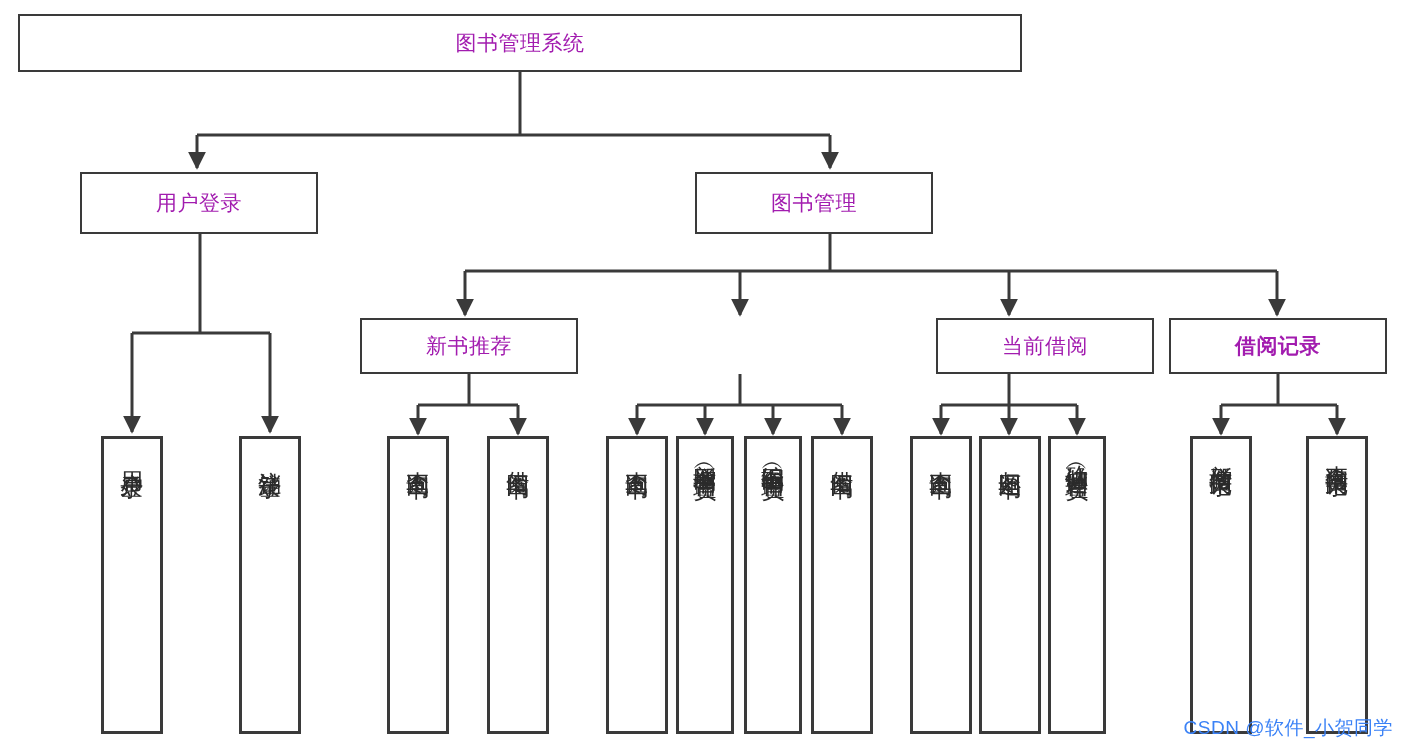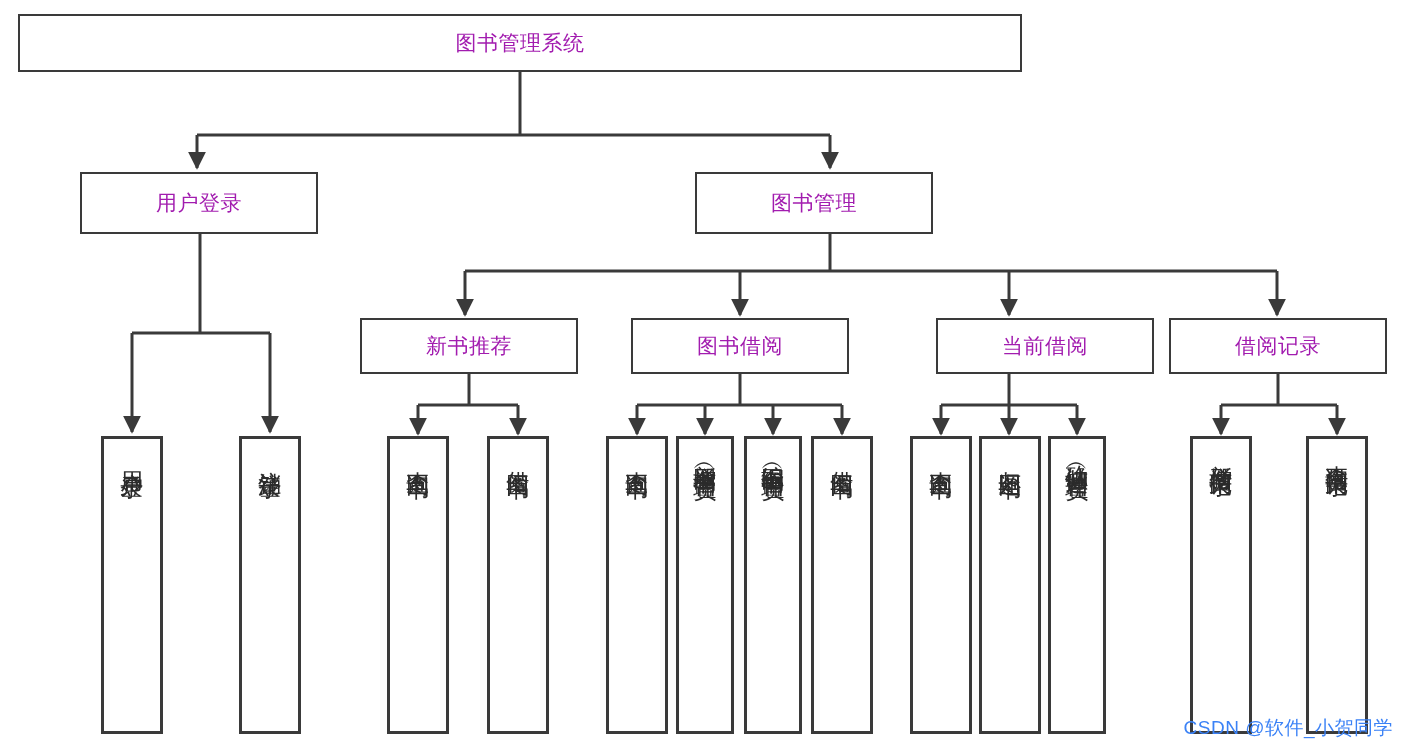--- a/index.html
+++ b/index.html
@@ -129,27 +129,24 @@
   <div class="node" style="left:80px;top:172px;width:238px;height:62px;">
     <span class="lbl">用户登录</span>
   </div>
   <div class="node" style="left:695px;top:172px;width:238px;height:62px;align-items:center;">
     <span class="lbl">图书管理</span>
   </div>
 
   <div class="node" style="left:360px;top:318px;width:218px;height:56px;">
     <span class="lbl">新书推荐</span>
   </div>
-  <div class="node" style="left:631px;top:318px;width:218px;height:56px;">
-    <span class="lbl">图书借阅</span>
-  </div>
   <div class="node" style="left:936px;top:318px;width:218px;height:56px;">
     <span class="lbl">当前借阅</span>
   </div>
-  <div class="node" style="left:1169px;top:318px;width:218px;height:56px;">
+  <div class="node" style="left:1169px;top:318px;width:218px;height:56px;font-weight:bold;">
     <span class="lbl">借阅记录</span>
   </div>
 
   <div class="node leaf" style="left:101px;top:436px;width:62px;height:298px;">
     <span class="lbl">用户登录</span>
   </div>
   <div class="node leaf" style="left:239px;top:436px;width:62px;height:298px;">
     <span class="lbl">注销登录</span>
   </div>
 

